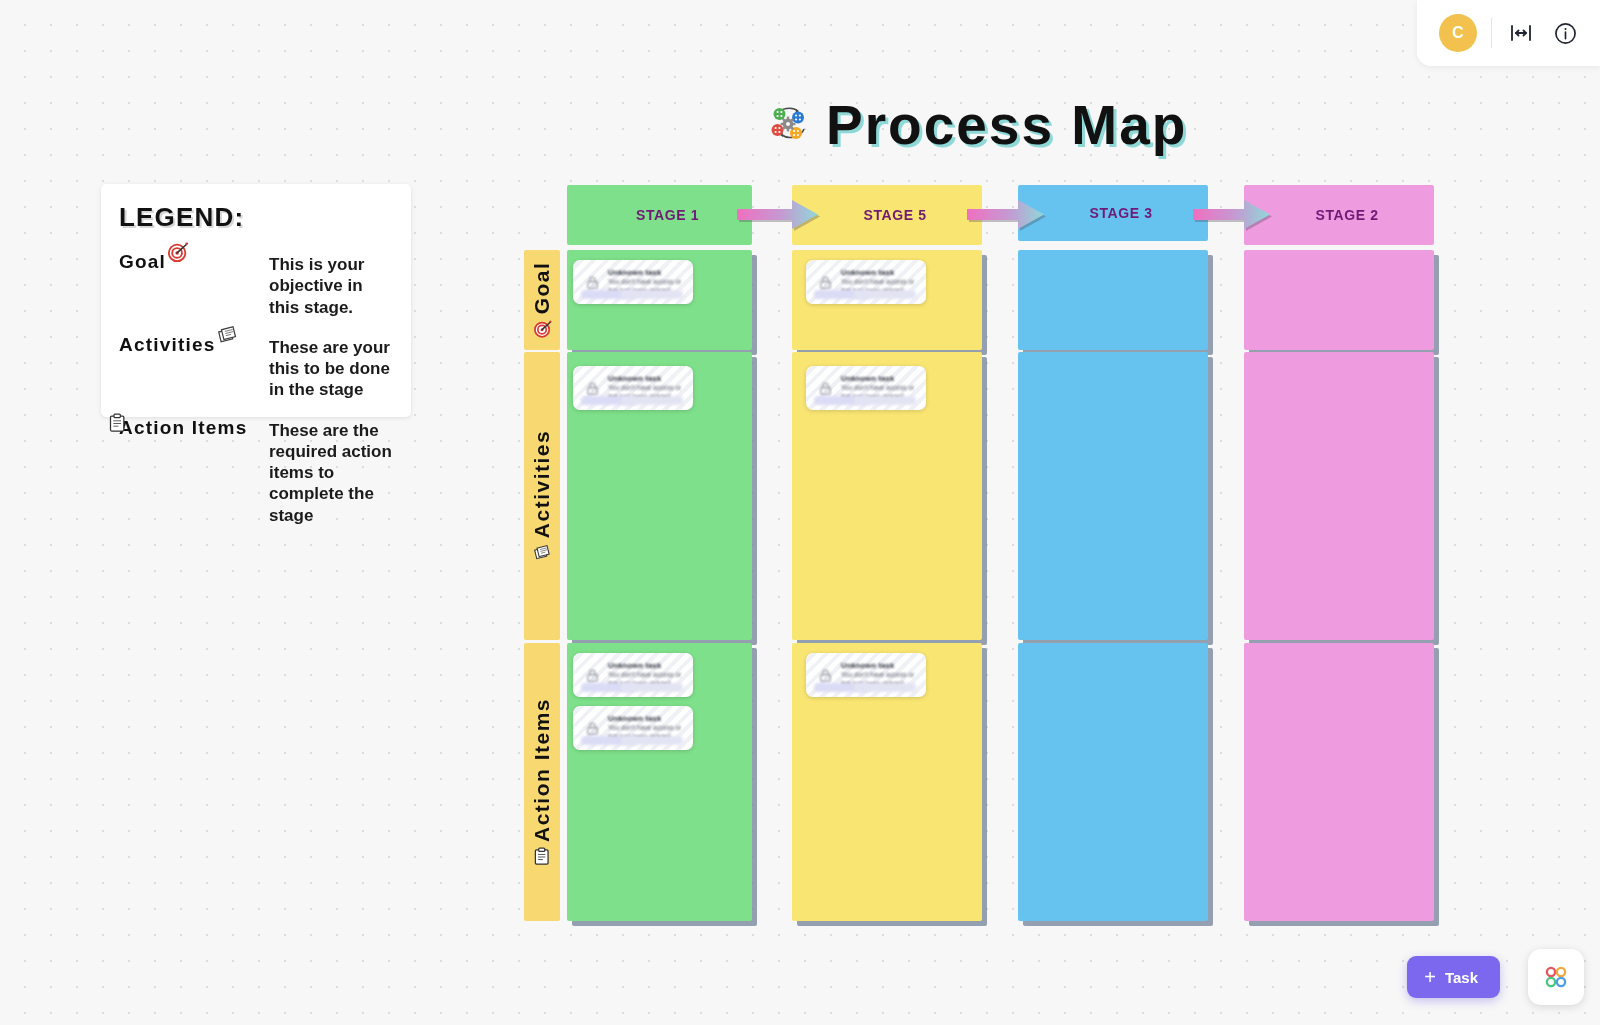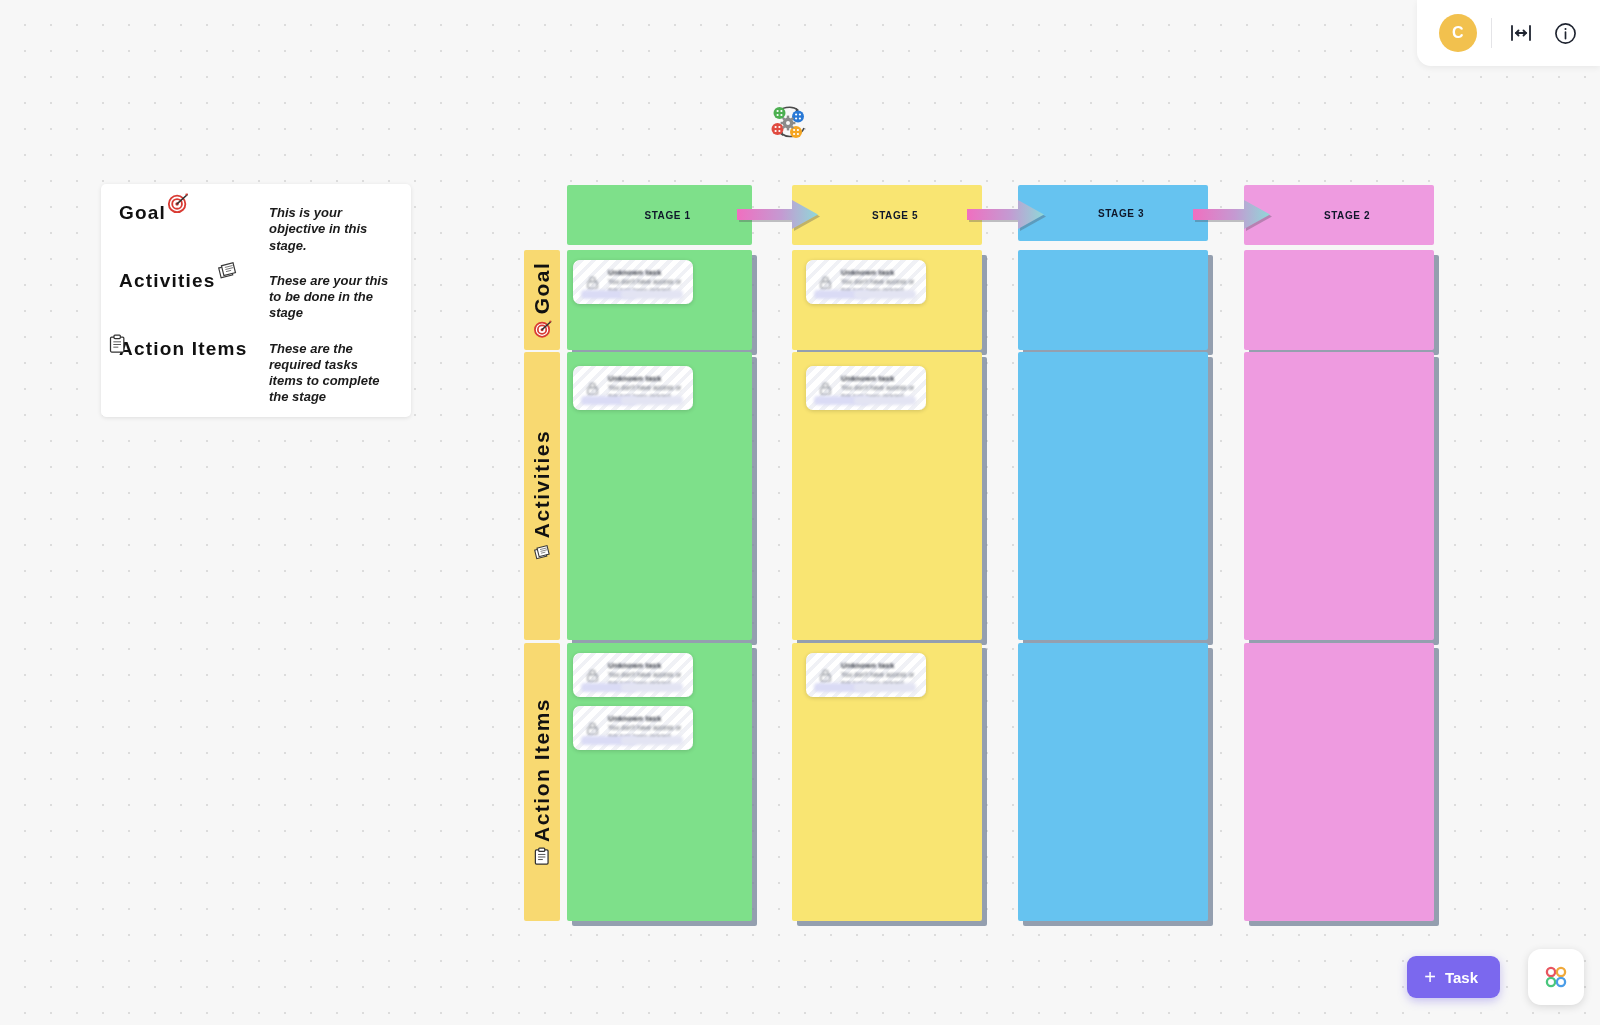--- a/index.html
+++ b/index.html
@@ -108,47 +108,46 @@
     flex: none;
     font-size: 19px;
     font-weight: 800;
     letter-spacing: 1.2px;
     color: #111;
     position: relative;
     white-space: nowrap;
   }
   .legend-term .txt { position: relative; z-index: 2; }
   .legend-desc {
-    font-size: 13px;
+    font-size: 17px;
     font-weight: 600;
     line-height: 1.25;
     color: #1b1b1b;
     width: 150px;
     padding-top: 3px;
-    font-style: italic;
   }
   .lg-ico { position: absolute; }
   .lg-ico.target { width: 22px; height: 22px; left: 48px; top: -10px; z-index: 3; }
   .lg-ico.notes  { width: 22px; height: 22px; left: 98px; top: -10px; z-index: 1; }
   .lg-ico.clip   { width: 20px; height: 22px; left: -11px; top: -5px; z-index: 3; }
 
   
   .board { position: absolute; left: 0; top: 0; }
 
   .stage-head {
     position: absolute;
     height: 60px;
     border-radius: 2px;
     display: flex;
     align-items: center;
     justify-content: center;
-    font-size: 10px;
+    font-size: 14px;
     font-weight: 700;
     letter-spacing: .6px;
-    color: #0f172a;
+    color: #701a75;
     padding-left: 16px;
   }
 
   .col-cell {
     position: absolute;
     border-radius: 2px;
     box-shadow: 5px 5px 0 rgba(120,135,155,0.78);
   }
 
   .row-label {
@@ -335,23 +334,25 @@
           <path d="M0 5v2.4"></path>
           <path d="M-7.4 0H-5"></path>
           <path d="M5 0h2.4"></path>
           <path d="M-5.2-5.2l1.7 1.7"></path>
           <path d="M3.5 3.5l1.7 1.7"></path>
           <path d="M5.2-5.2 3.5-3.5"></path>
           <path d="M-3.5 3.5-5.2 5.2"></path>
         </g>
     </g>
   </svg>
+  <div class="page-title">Process Map</div>
 </div>
 
 <div class="legend">
+  <div class="legend-title">LEGEND:</div>
 
   <div class="legend-row">
     <div class="legend-term">
       <span class="txt">Goal</span>
       <svg class="lg-ico target" viewBox="0 0 24 24">
         <circle cx="11" cy="13" r="9" fill="#fff" stroke="#D93B33" stroke-width="2"></circle>
         <circle cx="11" cy="13" r="5.3" fill="#fff" stroke="#D93B33" stroke-width="2"></circle>
         <circle cx="11" cy="13" r="1.9" fill="#D93B33"></circle>
         <path d="M11 13 22 3" stroke="#333" stroke-width="1.7" stroke-linecap="round"></path>
         <path d="M19.6 2.2 22.6 1.4 21.8 4.4z" fill="#D93B33"></path>
@@ -384,21 +385,21 @@
         <rect x="3" y="3.6" width="16" height="18" rx="1.4" fill="#fff" stroke="#333" stroke-width="1.5"></rect>
         <rect x="7.2" y="1.4" width="7.6" height="4" rx="1.1" fill="#fff" stroke="#333" stroke-width="1.5"></rect>
         <g stroke="#333" stroke-width="1.2" opacity=".8">
           <path d="M6.4 9.4h9.2"></path>
             <path d="M6.4 12.6h9.2"></path>
             <path d="M6.4 15.8h6"></path>
         </g>
       </svg>
       <span class="txt">Action Items</span>
     </div>
-    <div class="legend-desc">These are the required tasks items to complete the stage</div>
+    <div class="legend-desc">These are the required action items to complete the stage</div>
   </div>
 </div>
 
 <div class="board" id="board">
     <div class="stage-head" style="left: 567px; top: 185px; width: 185px; height: 60px; background: rgb(126, 224, 138);">STAGE 1</div>
     <div class="stage-head" style="left: 792px; top: 185px; width: 190px; height: 60px; background: rgb(249, 229, 114);">STAGE 5</div>
     <div class="stage-head" style="left: 1018px; top: 185px; width: 190px; height: 56px; background: rgb(102, 195, 240);">STAGE 3</div>
     <div class="stage-head" style="left: 1244px; top: 185px; width: 190px; height: 60px; background: rgb(238, 155, 224);">STAGE 2</div>
     <div class="arrow" style="left: 737px; top: 197px; width: 85px; height: 36px;"><svg width="85" height="36" viewBox="0 0 85 36" preserveAspectRatio="none">
       <defs>

